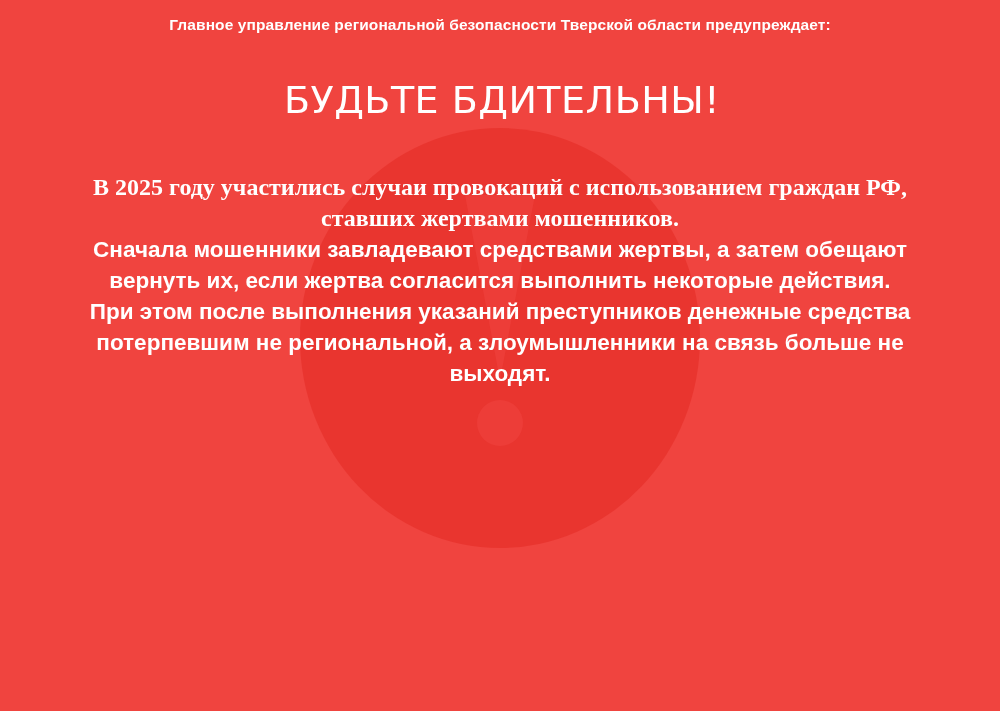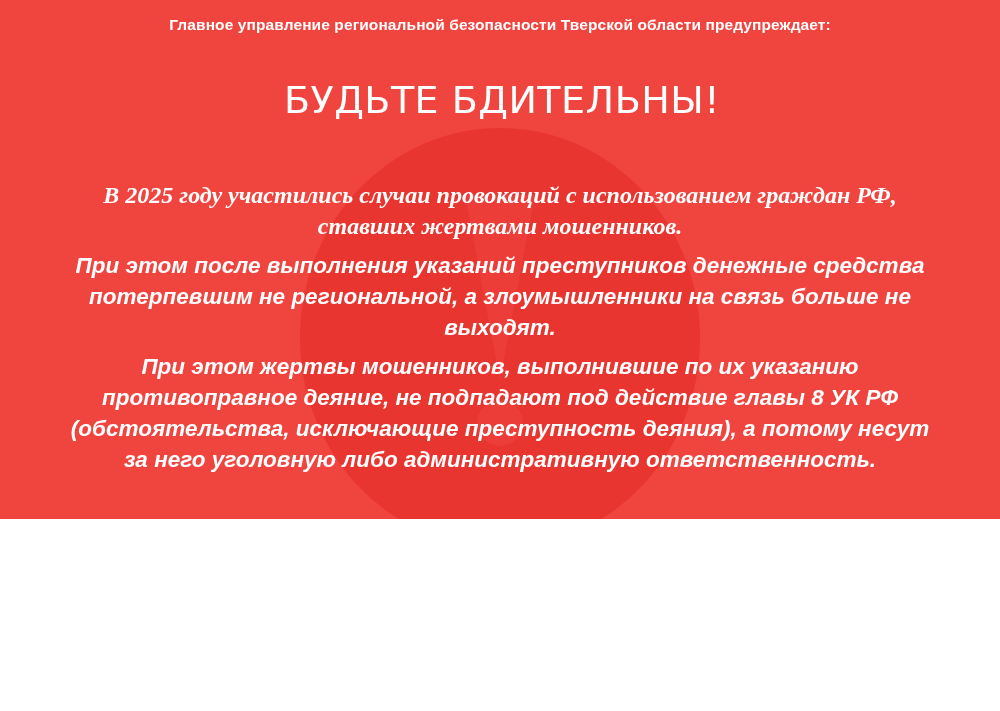--- a/index.html
+++ b/index.html
@@ -10,21 +10,21 @@
     width: 1000px;
     height: 711px;
     background: #ffffff;
     font-family: "Liberation Sans", sans-serif;
     overflow: hidden;
   }
 
   .poster {
     position: relative;
     width: 1000px;
-    height: 519px;
+    height: 711px;
     background: #f0443f;
     overflow: hidden;
   }
 
   
   .watermark {
     position: absolute;
     left: 50%;
     top: 128px;
     transform: translateX(-50%);
@@ -107,22 +107,21 @@
     top: 172px;
     left: 52px;
     width: 896px;
     text-align: center;
     color: #ffffff;
     font-size: 22.5px;
     font-weight: bold;
     line-height: 31px;
   }
   .body-block p {
-    margin: 8px;
-    font-style: italic;
+    margin: 0;
   }
   .body-block p.serif-lead {
     font-family: "Liberation Serif", serif;
     font-weight: bold;
     font-size: 24px;
     line-height: 31px;
   }
 </style>
 </head>
 <body>
@@ -136,18 +135,18 @@
   </div>
 
   <div class="content">
 
     <div class="kicker">Главное управление региональной безопасности Тверской области предупреждает:</div>
 
     <div class="headline">БУДЬТЕ БДИТЕЛЬНЫ!</div>
 
     <div class="body-block">
       <p class="serif-lead">В 2025 году участились случаи провокаций с использованием граждан РФ, ставших жертвами мошенников.</p>
+      <p>Сначала мошенники завладевают средствами жертвы, а затем обещают вернуть их, если жертва согласится выполнить некоторые действия.</p>
       <p>При этом после выполнения указаний преступников денежные средства потерпевшим не региональной, а злоумышленники на связь больше не выходят.</p>
-      <p>При этом жертвы мошенников, выполнившие по их указанию противоправное деяние, не подпадают под действие главы 8 УК РФ (обстоятельства, исключающие преступность деяния), а потому несут за него уголовную либо административную ответственность.</p>
     </div>
 
   </div>
 </div>
 
 </body></html>

